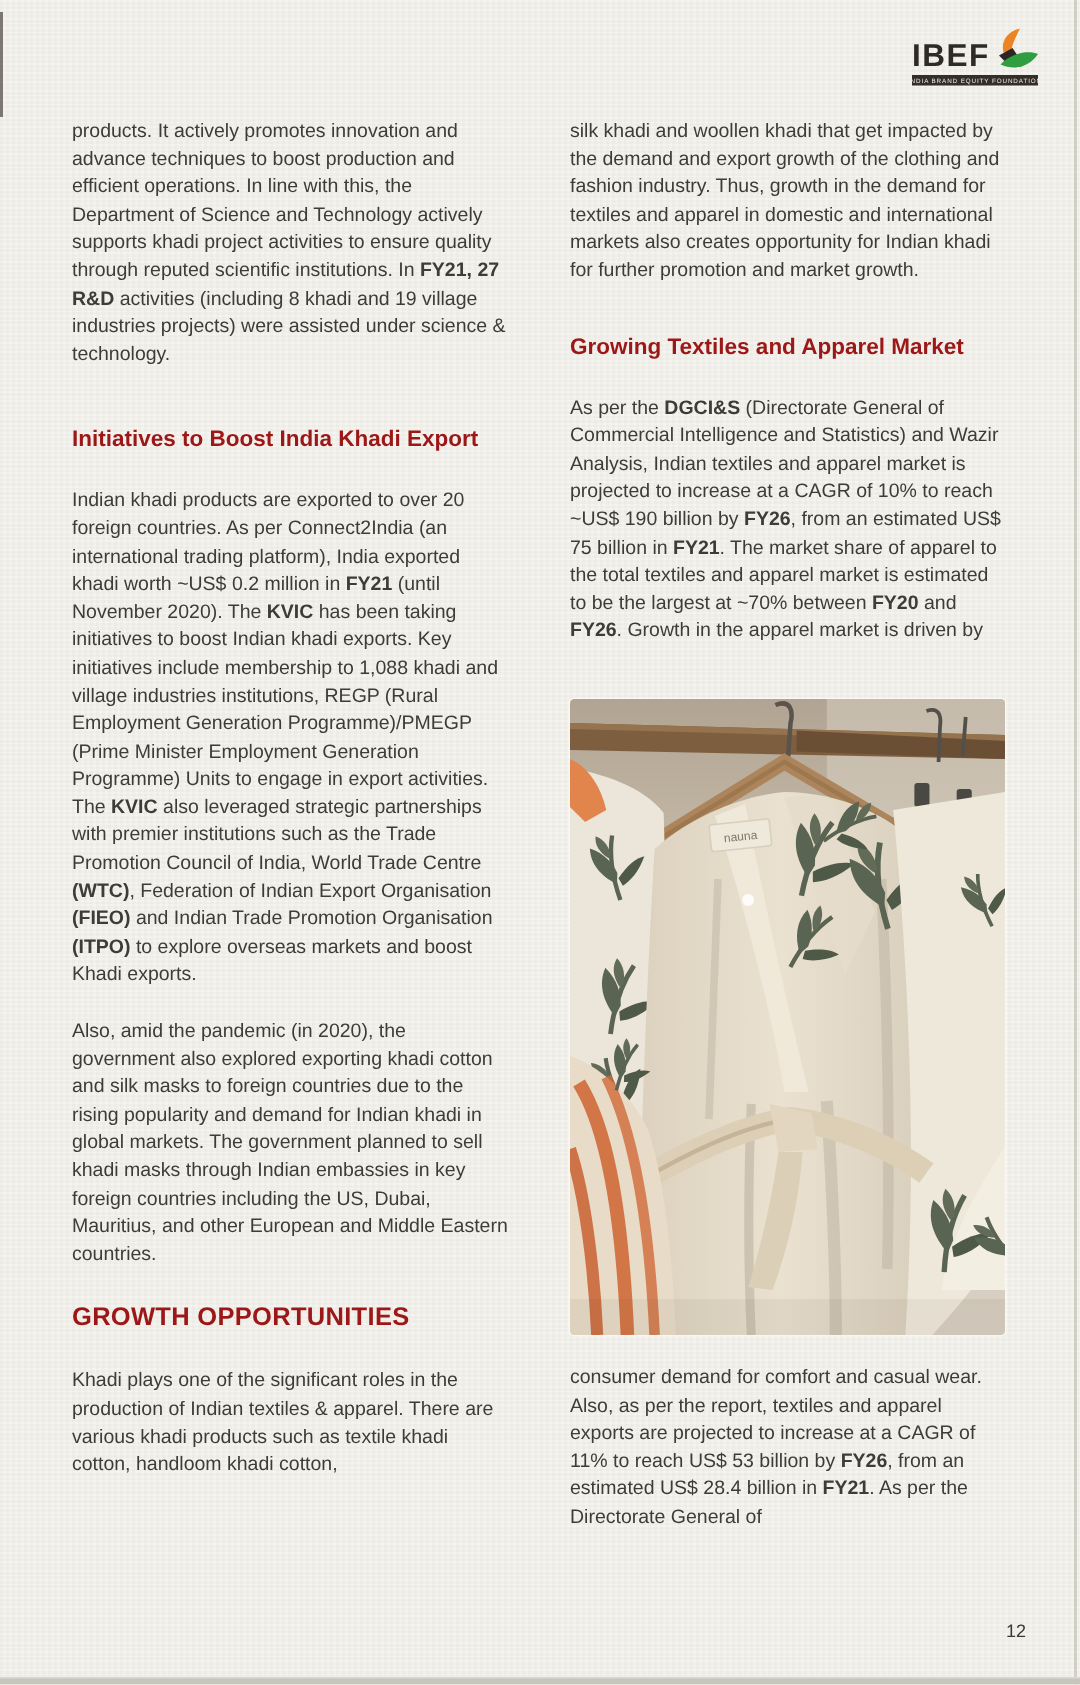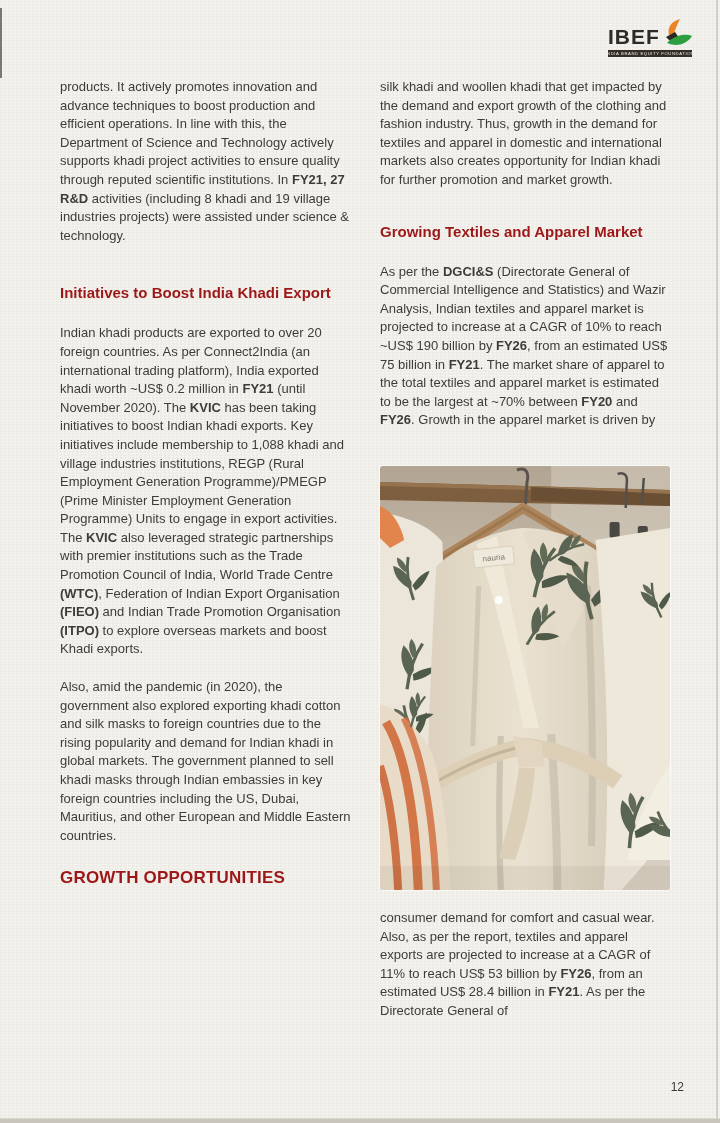--- a/index.html
+++ b/index.html
@@ -9,21 +9,21 @@
     margin:0 auto;
     background:#f1efe9;
     background-image:
       repeating-linear-gradient(90deg, rgba(0,0,0,0.014) 0 2px, transparent 2px 4px),
       repeating-linear-gradient(0deg, rgba(255,255,255,0.30) 0 1px, transparent 1px 3px);
     font-family:"Liberation Sans", sans-serif;
     color:#3e3c39;
     overflow:hidden;
   }
   .col{position:absolute;top:78px;width:292px;font-size:13px;line-height:18.6px;}
-  .col-left{left:60px;}
+  .col-left{left:48px;}
   .col-right{left:380px;width:290px;}
   .para{margin:0 0 0 0;}
   .para span{white-space:normal;}
   .b{font-weight:700;}
   .sub-heading{
     color:#9c1717;font-weight:700;font-size:15px;line-height:20px;
     margin:38px 0 21px 0;
   }
   .col-right .sub-heading{margin-top:32px;}
   .major-heading{
@@ -75,20 +75,21 @@
     </svg>
   </div>
 
   <div class="col col-left">
     <p class="para"><span>products. It actively promotes innovation and advance techniques to boost production and efficient operations. In line with this, the Department of Science and Technology actively supports khadi project activities to ensure quality through reputed scientific institutions. In </span><span class="b">FY21, 27 R&amp;D</span><span> activities (including 8 khadi and 19 village industries projects) were assisted under science &amp; technology.</span></p>
     <h3 class="sub-heading">Initiatives to Boost India Khadi Export</h3>
     <p class="para"><span>Indian khadi products are exported to over 20 foreign countries. As per Connect2India (an international trading platform), India exported khadi worth ~US$ 0.2 million in </span><span class="b">FY21</span><span> (until November 2020). The </span><span class="b">KVIC</span><span> has been taking initiatives to boost Indian khadi exports. Key initiatives include membership to 1,088 khadi and village industries institutions, REGP (Rural Employment Generation Programme)/PMEGP (Prime Minister Employment Generation Programme) Units to engage in export activities. The </span><span class="b">KVIC</span><span> also leveraged strategic partnerships with premier institutions such as the Trade Promotion Council of India, World Trade Centre </span><span class="b">(WTC)</span><span>, Federation of Indian Export Organisation </span><span class="b">(FIEO)</span><span> and Indian Trade Promotion Organisation </span><span class="b">(ITPO)</span><span> to explore overseas markets and boost Khadi exports.</span></p>
     <div class="gap"></div>
     <p class="para"><span>Also, amid the pandemic (in 2020), the government also explored exporting khadi cotton and silk masks to foreign countries due to the rising popularity and demand for Indian khadi in global markets. The government planned to sell khadi masks through Indian embassies in key foreign countries including the US, Dubai, Mauritius, and other European and Middle Eastern countries.</span></p>
     <h2 class="major-heading">GROWTH OPPORTUNITIES</h2>
+    <p class="para"><span>Khadi plays one of the significant roles in the production of Indian textiles &amp; apparel. There are various khadi products such as textile khadi cotton, handloom khadi cotton,</span></p>
   </div>
 
   <div class="col col-right">
     <p class="para"><span>silk khadi and woollen khadi that get impacted by the demand and export growth of the clothing and fashion industry. Thus, growth in the demand for textiles and apparel in domestic and international markets also creates opportunity for Indian khadi for further promotion and market growth.</span></p>
     <h3 class="sub-heading">Growing Textiles and Apparel Market</h3>
     <p class="para"><span>As per the </span><span class="b">DGCI&amp;S</span><span> (Directorate General of Commercial Intelligence and Statistics) and Wazir Analysis, Indian textiles and apparel market is projected to increase at a CAGR of 10% to reach ~US$ 190 billion by </span><span class="b">FY26</span><span>, from an estimated US$ 75 billion in </span><span class="b">FY21</span><span>. The market share of apparel to the total textiles and apparel market is estimated to be the largest at ~70% between </span><span class="b">FY20</span><span> and </span><span class="b">FY26</span><span>. Growth in the apparel market is driven by</span></p>
 
     <div class="photo">
       <svg viewBox="0 0 288 424" preserveAspectRatio="none">
         <defs>

